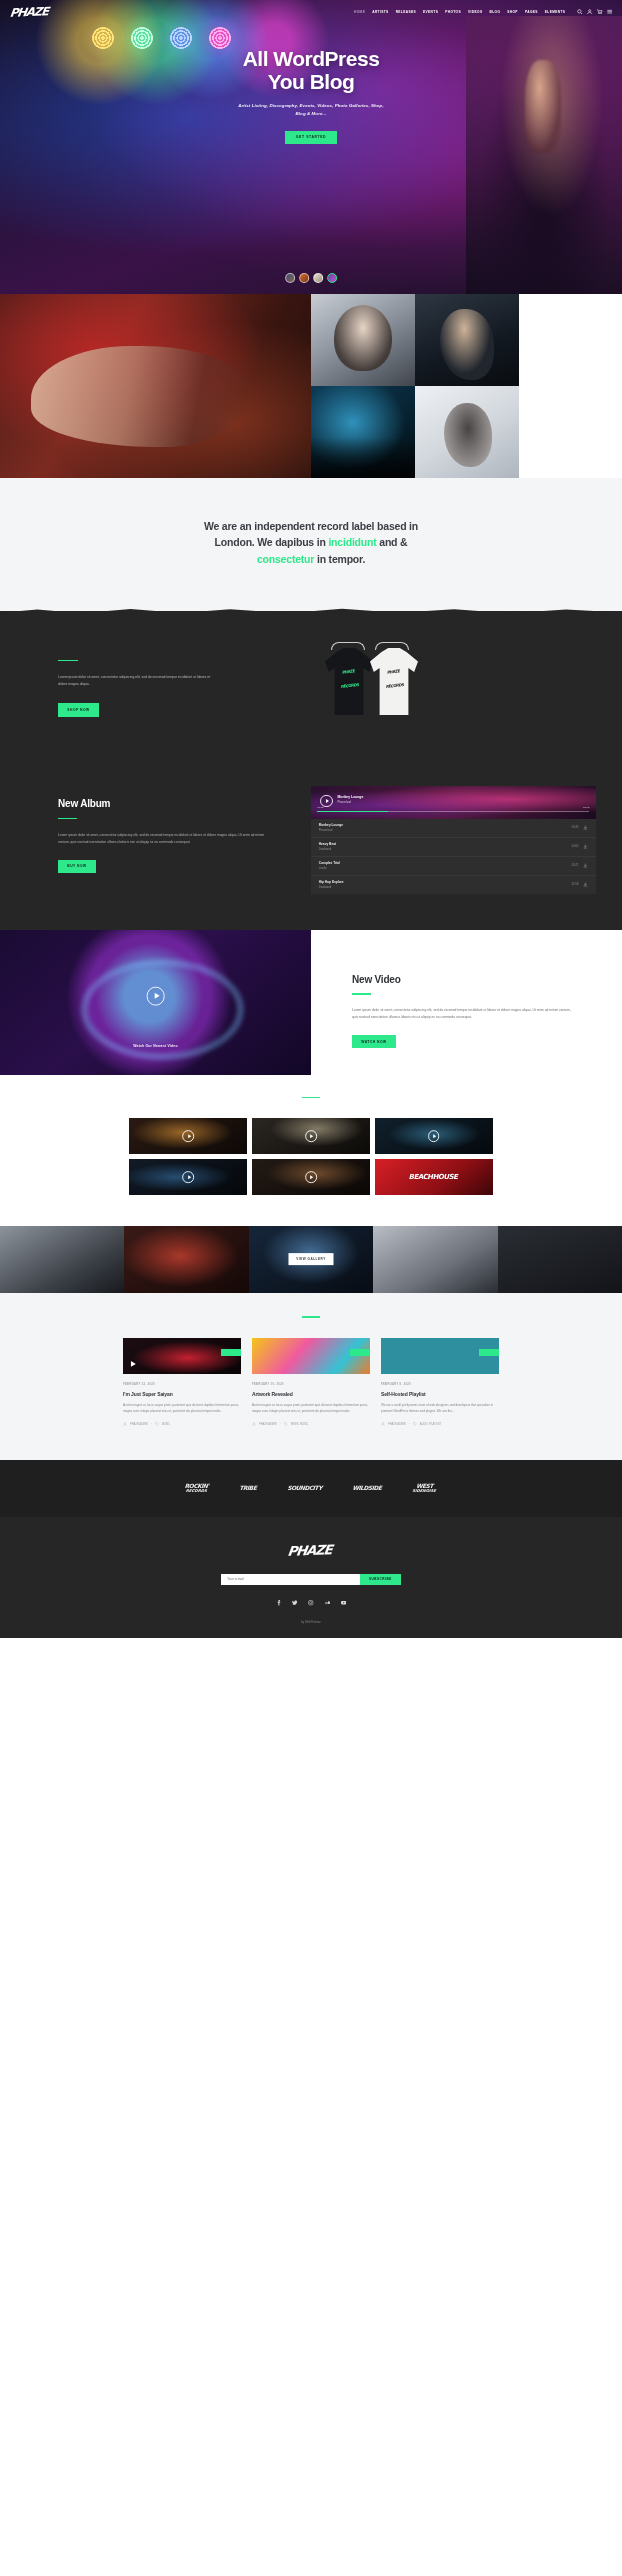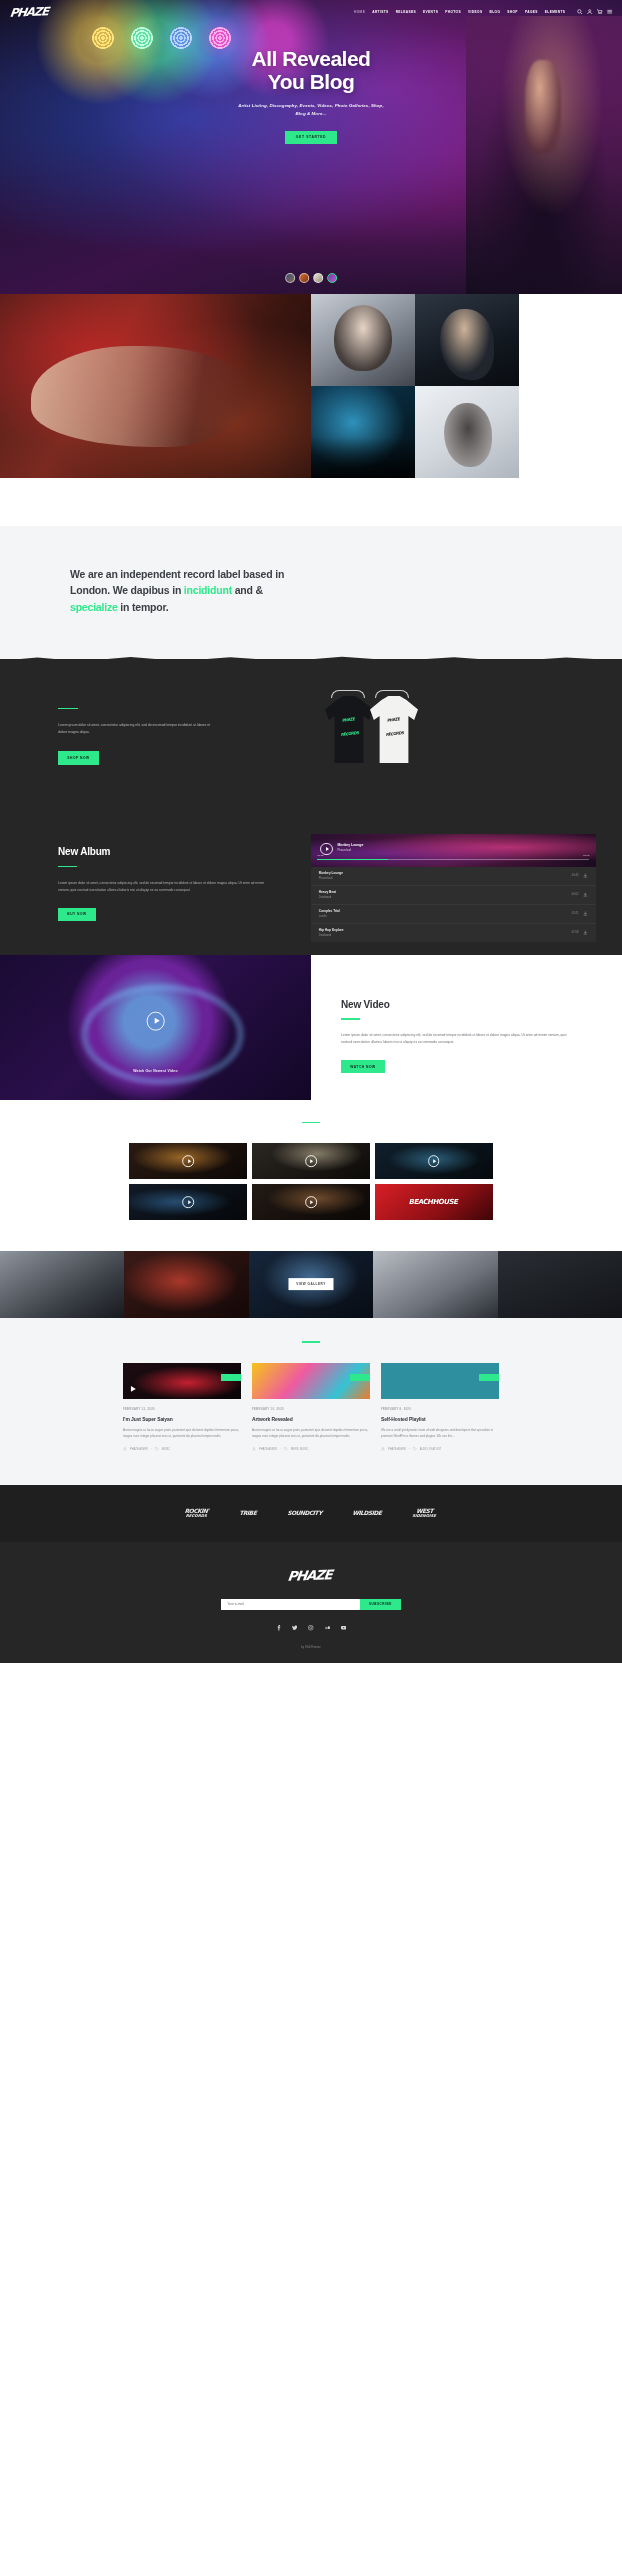--- a/index.html
+++ b/index.html
@@ -169,23 +169,22 @@
       linear-gradient(150deg,#0d3a55 0%,#072230 55%,#030c12 100%); }
   .pg-c:after { content:""; position:absolute; left:0; bottom:0; width:100%; height:45%;
     background: linear-gradient(0deg, rgba(0,0,0,.85), transparent); }
   .pg-d { background: linear-gradient(150deg,#eef1f4 0%,#d3d8de 50%,#aeb5bd 100%); }
   .pg-d:after { content:""; position:absolute; left:28%; top:18%; width:46%; height:70%;
     background: radial-gradient(ellipse at 50% 40%, rgba(60,55,55,.92), rgba(120,110,105,.6) 70%, transparent);
     border-radius: 48% 52% 44% 56%; }
 
   
   .about {
-    background: #f4f5f6; text-align: left; padding: 40px 70px 44px;
+    background: #f4f5f6; text-align: center; padding: 40px 70px 44px;
     position: relative;
-    margin-top: 48px;
   }
   .about:before {
     content:""; position:absolute; left:0; top:-0.8px; width:100%; height:14px; background:#f4f5f6;
     clip-path: polygon(0 46%, 5% 28%, 11% 52%, 17% 24%, 24% 50%, 31% 20%, 39% 48%, 47% 22%, 55% 50%, 63% 26%, 71% 52%, 79% 24%, 87% 48%, 94% 26%, 100% 46%, 100% 100%, 0 100%);
   }
   .about-text {
     font-size: 10.5px; font-weight: 800; line-height: 1.55; color: #3b3f45; letter-spacing: -0.2px;
   }
   .accent { color: #2ee98b; }
 
@@ -217,21 +216,21 @@
   .tee-white { left: 59px; } .tee-white .tee-shape { background: #f2f2f0; }
   .tee-print { position:absolute; left:50%; top:42%; transform: translate(-50%,-50%) rotate(-6deg); text-align:center; }
   .tee-print .ln {
     font-family: "DejaVu Sans", sans-serif; font-weight: 700; font-style: italic;
     font-size: 3.9px; letter-spacing: -0.4px; line-height: 1.15;
   }
   .tee-black .ln { color: #2ee98b; }
   .tee-white .ln { color: #1c1d20; }
 
   
-  .album { background: #262626; display: flex; padding: 17px 0 13px; }
+  .album { background: #262626; display: flex; padding: 17px 0 36px; }
   .album-left { width: 311px; padding: 12.4px 36px 0 58px; }
   .sec-title { font-size: 10px; font-weight: 800; color: #fff; letter-spacing: -0.2px; }
   .sec-title.dark { color: #2f3338; }
   .sec-rule { width: 18.7px; height: 1.6px; background: #2ee98b; margin: 8.6px 0 12.4px; }
   .sec-p { font-size: 3.3px; line-height: 2.1; color: #b0b2b4; }
   .sec-p.dark { color: #6d7176; }
   .album-right { width: 311px; padding-right: 26.5px; }
   .player-art {
     height: 33px; position: relative; overflow: hidden;
     background:
@@ -278,21 +277,21 @@
     content:""; position:absolute; left:26%; top:20%; width:48%; height:60%;
     border-radius:50%; border:7.8px solid rgba(120,200,255,.35); filter: blur(2.3px);
   }
   .vplay {
     position:absolute; left:50%; top:46%; transform:translate(-50%,-50%);
     width:18.7px; height:18.7px; border-radius:50%; border:1.1px solid rgba(255,255,255,.9); z-index:3;
   }
   .vplay:after { content:""; position:absolute; left:7px; top:5px; border-left:5.4px solid #fff; border-top:3.9px solid transparent; border-bottom:3.9px solid transparent; }
   .vcap { position:absolute; left:0; right:0; bottom:26.5px; text-align:center; z-index:3;
     font-size:3.4px; font-weight:700; color:rgba(255,255,255,.92); letter-spacing:0.2px; }
-  .video-right { width: 311px; padding: 44px 47px 0 30px; }
+  .video-right { width: 311px; padding: 44px 47px 0 41px; }
 
   
   .vgrid-sec { background:#fff; padding: 22px 0 31px; text-align:center; }
   .vg-rule { width:18.7px; height:1.6px; background:#2ee98b; margin:0 auto 20px; }
   .vgrid { display:grid; grid-template-columns: repeat(3, 118px); gap: 4.7px; justify-content:center; }
   .vg-item { height: 36px; position: relative; overflow:hidden; }
   .vg-play { position:absolute; left:50%; top:50%; transform:translate(-50%,-50%); width:11.7px; height:11.7px; border-radius:50%; border:0.8px solid rgba(255,255,255,.9); }
   .vg-play:after { content:""; position:absolute; left:4.4px; top:3px; border-left:3.6px solid #fff; border-top:2.5px solid transparent; border-bottom:2.5px solid transparent; }
   .vg1 { background: radial-gradient(ellipse at 45% 40%, rgba(255,170,60,.55), transparent 55%), linear-gradient(150deg,#2a1a12,#0d0806); }
   .vg2 { background: radial-gradient(ellipse at 55% 30%, rgba(255,240,200,.45), transparent 50%), linear-gradient(150deg,#2b2722,#0c0a08); }
@@ -414,21 +413,21 @@
             <svg viewBox="0 0 16 16" fill="none" stroke="currentColor" stroke-width="2">
                 <path d="M1 4h14M1 8h14M1 12h14"></path>
               </svg>
           </span>
         </span>
       </nav>
     </div>
 
     <div class="hero-inner">
       <h1 class="hero-title">
-        <span>All Revealed</span><br>
+        <span>All WordPress</span><br>
         <span>You Blog</span>
       </h1>
       <p class="hero-sub">
         <span>Artist Listing, Discography, Events, Videos, Photo Galleries, Shop,</span><br>
         <span>Blog &amp; More...</span>
       </p>
       <a class="btn-green">GET STARTED</a>
     </div>
 
     <div class="hero-thumbs">
@@ -447,21 +446,21 @@
       <div class="pg-cell pg-b"></div>
       <div class="pg-cell pg-c"></div>
       <div class="pg-cell pg-d"></div>
     </div>
   </section>
 
   <section class="about">
     <p class="about-text">
       <span>We are an independent record label based in</span><br>
       <span>London. We dapibus in </span><span class="accent">incididunt</span><span> and &amp;</span><br>
-      <span class="accent">specialize</span><span> in tempor.</span>
+      <span class="accent">consectetur</span><span> in tempor.</span>
     </p>
   </section>
 
   <section class="merch">
     <div class="merch-left">
       <div class="merch-rule"></div>
       <p class="merch-p">Lorem ipsum dolor sit amet, consectetur adipiscing elit, sed do eiusmod tempor incididunt ut labore et dolore magna aliqua.</p>
       <a class="merch-btn">SHOP NOW</a>
     </div>
     <div class="merch-right">

